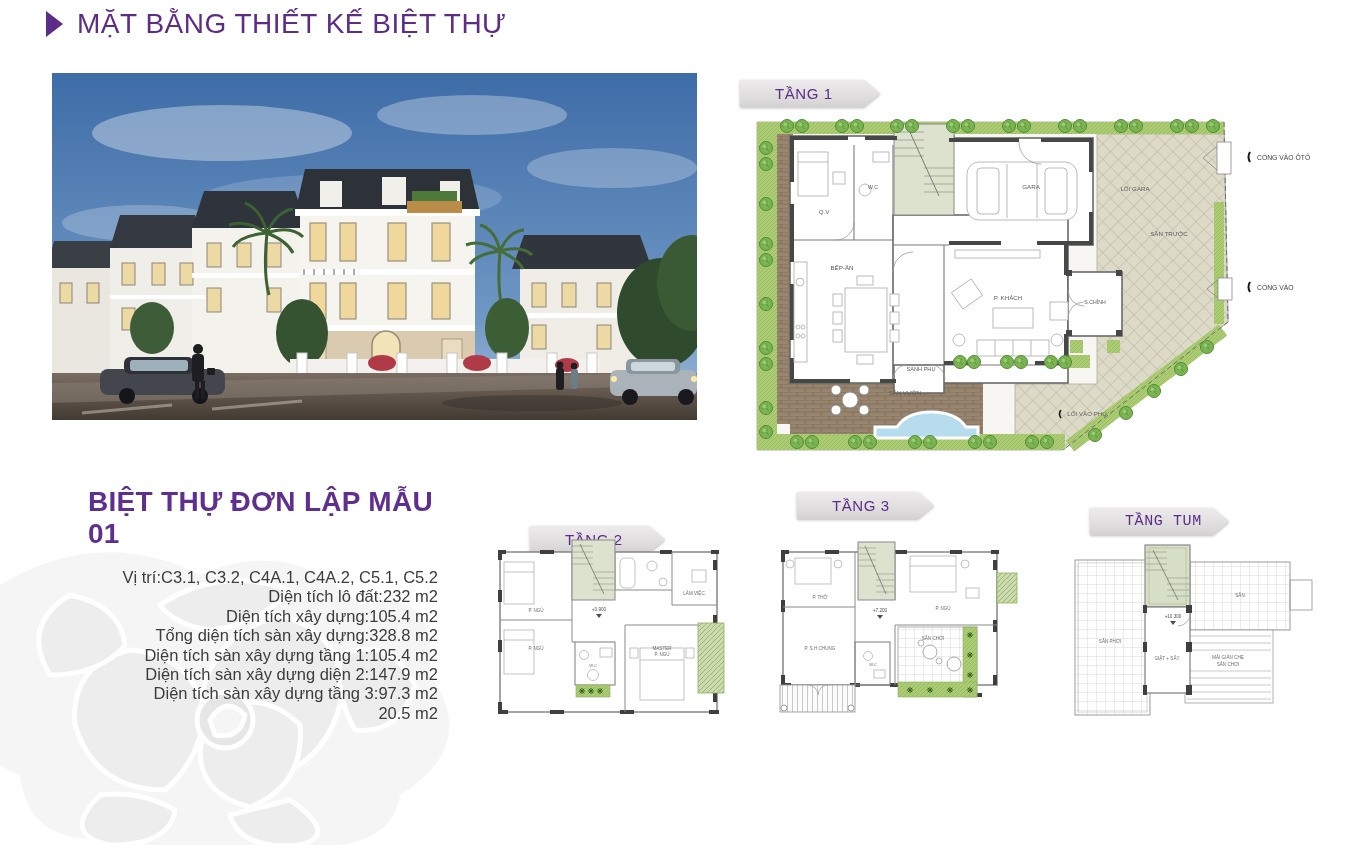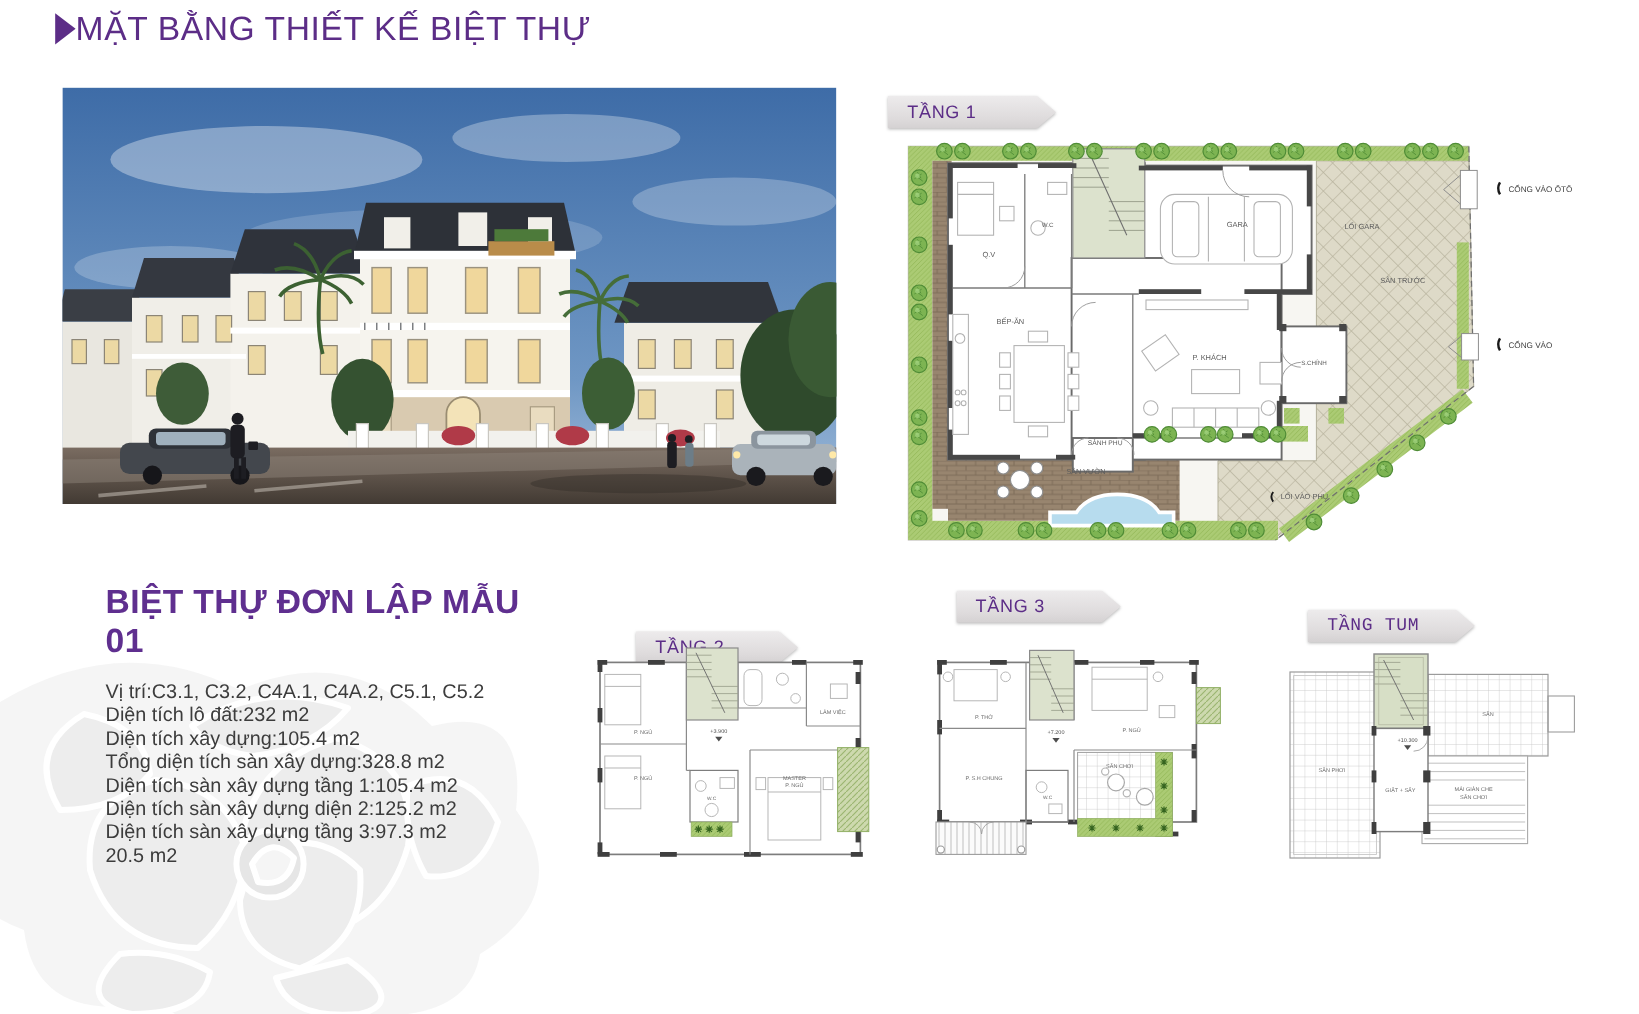--- a/index.html
+++ b/index.html
@@ -3,51 +3,51 @@
 <meta charset="utf-8">
 <style>
   html,body{margin:0;padding:0;}
   body{
     width:1366px;height:845px;position:relative;overflow:hidden;
     background:#ffffff;font-family:"Liberation Sans",sans-serif;
   }
   .abs{position:absolute;}
 
   
-  #header{left:46px;top:8px;display:flex;align-items:center;}
+  #header{left:46px;top:8px;display:flex;align-items:center;gap:14px;}
   #header .arrow{
     width:0;height:0;border-left:17px solid #5c2d87;
     border-top:13px solid transparent;border-bottom:13px solid transparent;
   }
   #header .title{
     color:#5c2d87;font-size:28px;letter-spacing:0.5px;font-weight:normal;
   }
 
   
   #photo{left:52px;top:73px;width:645px;height:347px;}
 
   
   .banner-wrap{filter:drop-shadow(0 1.5px 1.5px rgba(0,0,0,0.28));}
   .banner{
-    height:27px;line-height:27px;padding-left:16px;box-sizing:border-box;
+    height:27px;line-height:27px;padding-left:35px;box-sizing:border-box;
     background:linear-gradient(180deg,#edebec 0%,#dedbdc 70%,#d4d1d2 100%);
     color:#5c2d87;font-size:15px;letter-spacing:0.6px;
     clip-path:polygon(0 0,calc(100% - 16px) 0,100% 50%,calc(100% - 16px) 100%,0 100%);
   }
   #banner-t1{left:740px;top:80px;width:140px;}
   #banner-t2{left:530px;top:492px;width:135px;margin-top:34px;}
   #banner-t3{left:797px;top:492px;width:137px;}
   #banner-tum{left:1090px;top:508px;width:139px;font-family:Liberation Mono, monospace;}
 
   
   #info{left:88px;top:486px;width:350px;z-index:2;}
   #info .vtitle{
     color:#5f2f8f;font-weight:bold;font-size:28px;letter-spacing:0.3px;margin-bottom:18px;
   }
-  .spec-row{display:flex;justify-content:flex-start;
+  .spec-row{display:flex;justify-content:flex-end;
     font-size:16.5px;color:#3c3c3c;line-height:19.4px;}
   .spec-row .v{text-align:right;white-space:nowrap;}
 
   
   #plan-t1{left:745px;top:112px;width:600px;height:345px;}
   #plan-t2{left:480px;top:530px;width:260px;height:200px;}
   #plan-t3{left:770px;top:530px;width:280px;height:205px;}
   #plan-tum{left:1060px;top:530px;width:280px;height:200px;}
 
   #watermark{left:-40px;top:545px;width:520px;height:300px;z-index:1;}
@@ -750,21 +750,21 @@
     <div class="spec-row">
       <span class="l">Tổng diện tích sàn xây dựng:</span>
       <span class="v">328.8 m2</span>
     </div>
     <div class="spec-row">
       <span class="l">Diện tích sàn xây dựng tầng 1:</span>
       <span class="v">105.4 m2</span>
     </div>
     <div class="spec-row">
       <span class="l">Diện tích sàn xây dựng diện 2:</span>
-      <span class="v">125.2 m2</span>
+      <span class="v">147.9 m2</span>
     </div>
     <div class="spec-row">
       <span class="l">Diện tích sàn xây dựng tầng 3:</span>
       <span class="v">97.3 m2</span>
     </div>
     <div class="spec-row">
       <span class="v">20.5 m2</span>
     </div>
   </div>
 </div>

